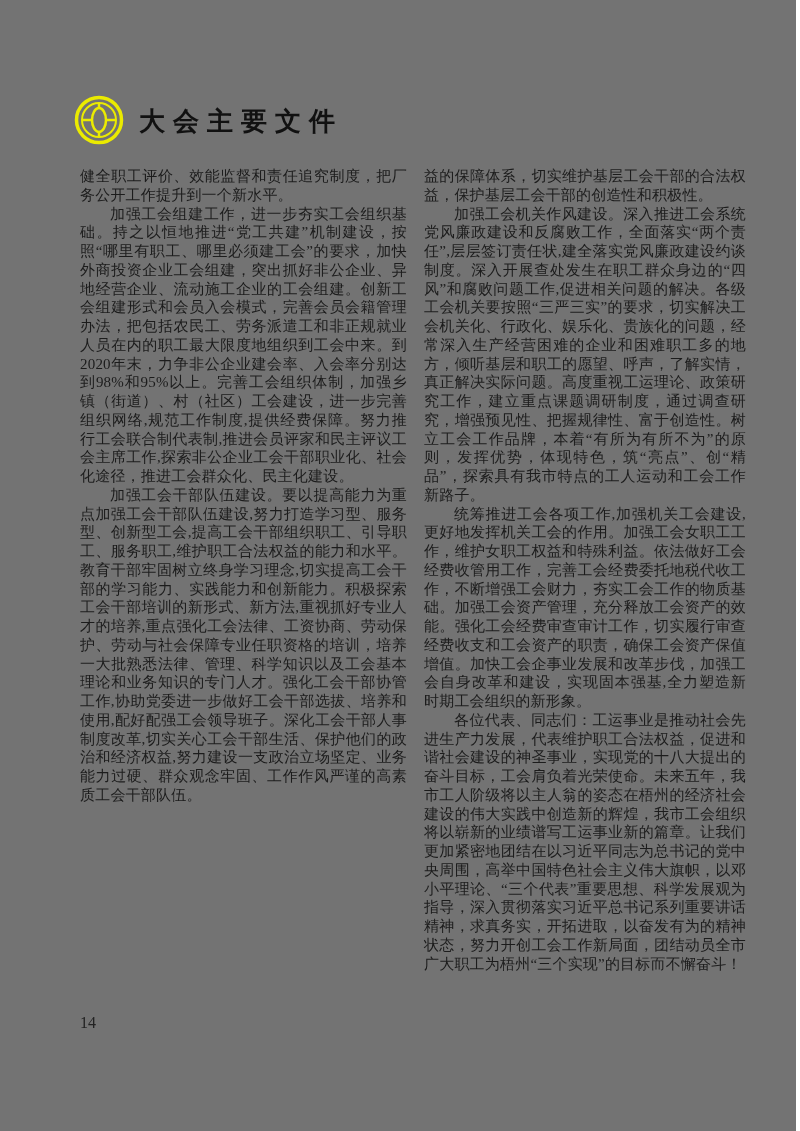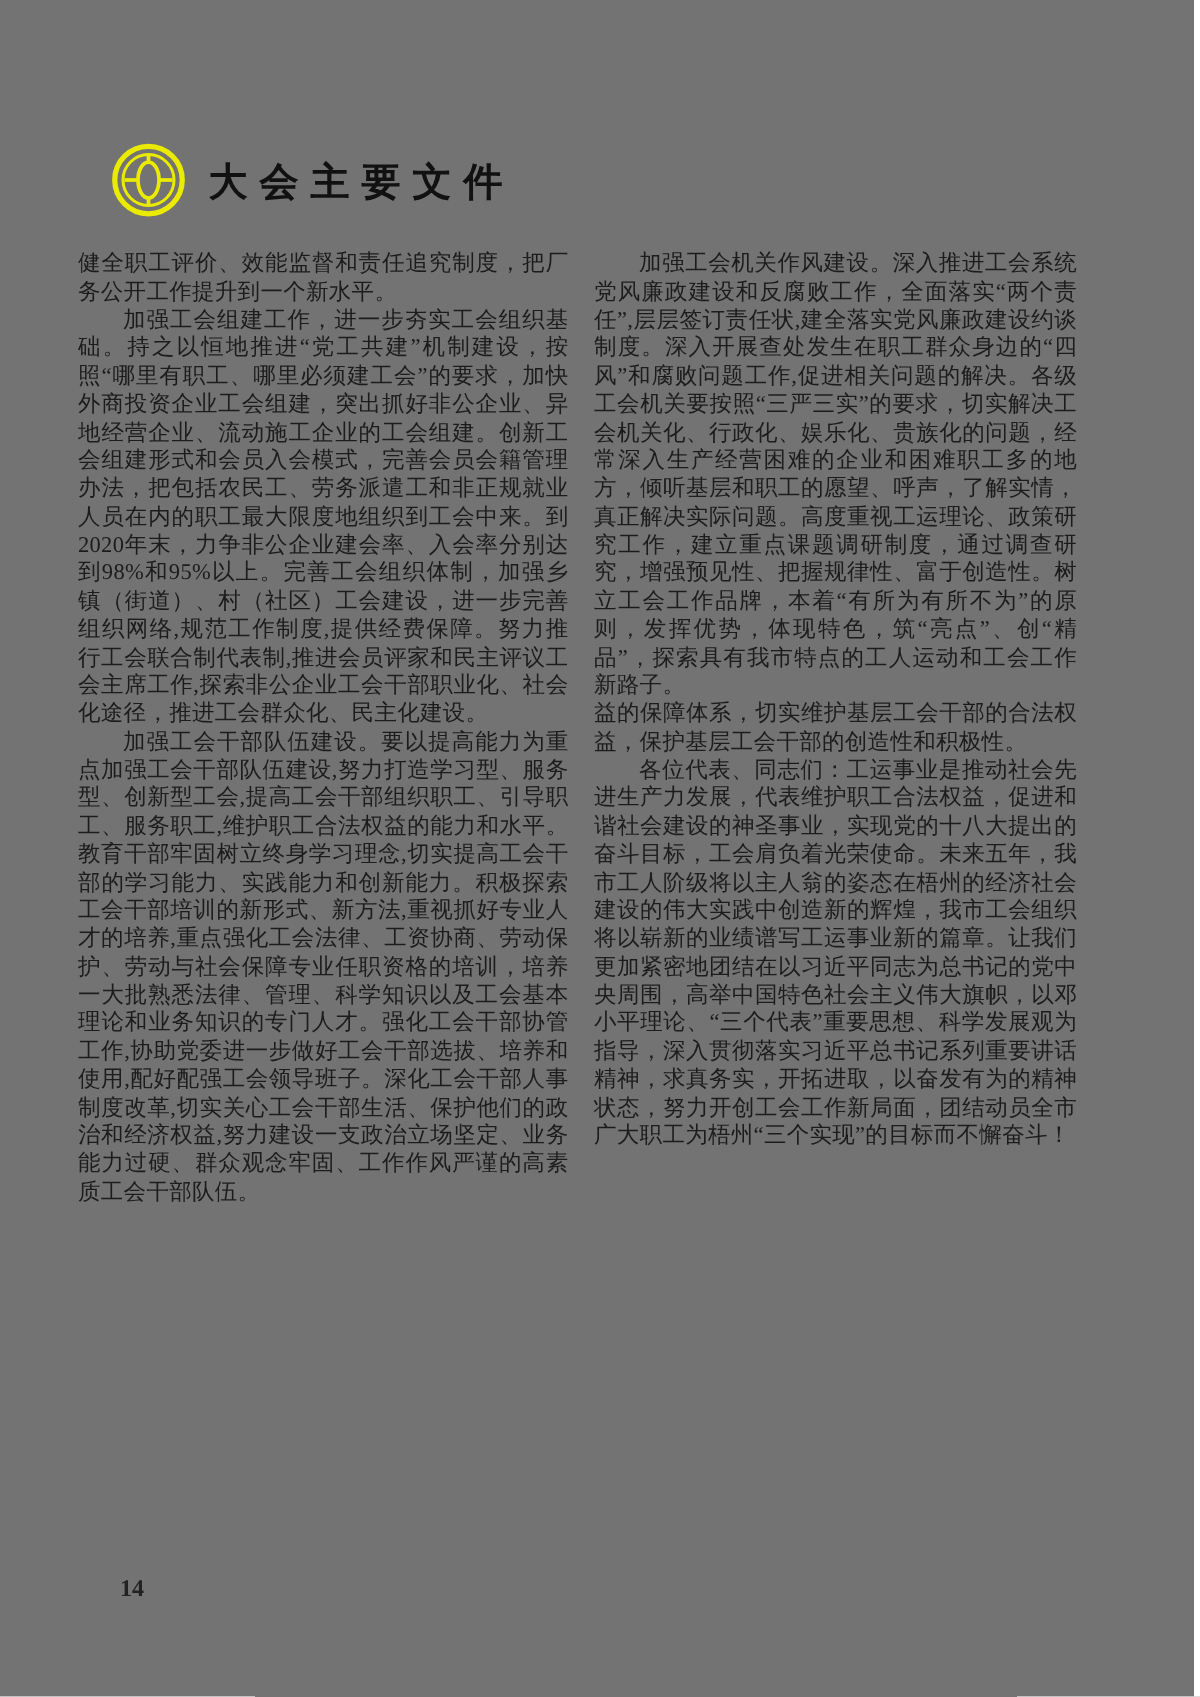--- a/index.html
+++ b/index.html
@@ -34,21 +34,21 @@
     font-weight: bold;
     letter-spacing: 8px;
     color: #111111;
     white-space: nowrap;
     line-height: 1;
     padding-top: 4px;
   }
   .columns {
     position: absolute;
     top: 167px;
-    left: 52px;
+    left: 80px;
     display: flex;
     gap: 17px;
   }
   .col { display: block; }
   .col-left  { width: 327px; }
   .col-right { width: 322px; }
   p.para {
     margin: 0;
     padding: 0;
     font-size: 15px;
@@ -57,23 +57,22 @@
     letter-spacing: 0.2px;
     color: #1c1c1c;
   }
   p.indent { text-indent: 2em; }
   p.heading { font-weight: bold; }
   .page-number {
     position: absolute;
     left: 80px;
     top: 1014px;
     font-size: 16px;
-    font-weight: bold;
+    font-weight: normal;
     color: #222222;
-    margin-top: 37px;
   }
 </style>
 </head>
 <body>
 
 <div class="page">
 
   <div class="header">
     <div class="logo">
       <svg viewBox="0 0 100 104" width="50" height="52" xmlns="http://www.w3.org/2000/svg">
@@ -91,21 +90,22 @@
     <div class="title">大会主要文件</div>
   </div>
 
   <div class="columns">
     <div class="col col-left">
         <p class="para">健全职工评价、效能监督和责任追究制度，把厂务公开工作提升到一个新水平。</p>
         <p class="para indent">加强工会组建工作，进一步夯实工会组织基础。持之以恒地推进“党工共建”机制建设，按照“哪里有职工、哪里必须建工会”的要求，加快外商投资企业工会组建，突出抓好非公企业、异地经营企业、流动施工企业的工会组建。创新工会组建形式和会员入会模式，完善会员会籍管理办法，把包括农民工、劳务派遣工和非正规就业人员在内的职工最大限度地组织到工会中来。到2020年末，力争非公企业建会率、入会率分别达到98%和95%以上。完善工会组织体制，加强乡镇（街道）、村（社区）工会建设，进一步完善组织网络,规范工作制度,提供经费保障。努力推行工会联合制代表制,推进会员评家和民主评议工会主席工作,探索非公企业工会干部职业化、社会化途径，推进工会群众化、民主化建设。</p>
         <p class="para indent">加强工会干部队伍建设。要以提高能力为重点加强工会干部队伍建设,努力打造学习型、服务型、创新型工会,提高工会干部组织职工、引导职工、服务职工,维护职工合法权益的能力和水平。教育干部牢固树立终身学习理念,切实提高工会干部的学习能力、实践能力和创新能力。积极探索工会干部培训的新形式、新方法,重视抓好专业人才的培养,重点强化工会法律、工资协商、劳动保护、劳动与社会保障专业任职资格的培训，培养一大批熟悉法律、管理、科学知识以及工会基本理论和业务知识的专门人才。强化工会干部协管工作,协助党委进一步做好工会干部选拔、培养和使用,配好配强工会领导班子。深化工会干部人事制度改革,切实关心工会干部生活、保护他们的政治和经济权益,努力建设一支政治立场坚定、业务能力过硬、群众观念牢固、工作作风严谨的高素质工会干部队伍。</p>
       </div>
     <div class="col col-right">
+        <p class="para">益的保障体系，切实维护基层工会干部的合法权益，保护基层工会干部的创造性和积极性。</p>
         <p class="para indent">加强工会机关作风建设。深入推进工会系统党风廉政建设和反腐败工作，全面落实“两个责任”,层层签订责任状,建全落实党风廉政建设约谈制度。深入开展查处发生在职工群众身边的“四风”和腐败问题工作,促进相关问题的解决。各级工会机关要按照“三严三实”的要求，切实解决工会机关化、行政化、娱乐化、贵族化的问题，经常深入生产经营困难的企业和困难职工多的地方，倾听基层和职工的愿望、呼声，了解实情，真正解决实际问题。高度重视工运理论、政策研究工作，建立重点课题调研制度，通过调查研究，增强预见性、把握规律性、富于创造性。树立工会工作品牌，本着“有所为有所不为”的原则，发挥优势，体现特色，筑“亮点”、创“精品”，探索具有我市特点的工人运动和工会工作新路子。</p>
-        <p class="para">益的保障体系，切实维护基层工会干部的合法权益，保护基层工会干部的创造性和积极性。</p>
+        <p class="para indent">统筹推进工会各项工作,加强机关工会建设,更好地发挥机关工会的作用。加强工会女职工工作，维护女职工权益和特殊利益。依法做好工会经费收管用工作，完善工会经费委托地税代收工作，不断增强工会财力，夯实工会工作的物质基础。加强工会资产管理，充分释放工会资产的效能。强化工会经费审查审计工作，切实履行审查经费收支和工会资产的职责，确保工会资产保值增值。加快工会企事业发展和改革步伐，加强工会自身改革和建设，实现固本强基,全力塑造新时期工会组织的新形象。</p>
         <p class="para indent">各位代表、同志们：工运事业是推动社会先进生产力发展，代表维护职工合法权益，促进和谐社会建设的神圣事业，实现党的十八大提出的奋斗目标，工会肩负着光荣使命。未来五年，我市工人阶级将以主人翁的姿态在梧州的经济社会建设的伟大实践中创造新的辉煌，我市工会组织将以崭新的业绩谱写工运事业新的篇章。让我们更加紧密地团结在以习近平同志为总书记的党中央周围，高举中国特色社会主义伟大旗帜，以邓小平理论、“三个代表”重要思想、科学发展观为指导，深入贯彻落实习近平总书记系列重要讲话精神，求真务实，开拓进取，以奋发有为的精神状态，努力开创工会工作新局面，团结动员全市广大职工为梧州“三个实现”的目标而不懈奋斗！</p>
       </div>
   </div>
 
   <div class="page-number">14</div>
 
 </div>
 
 </body></html>

